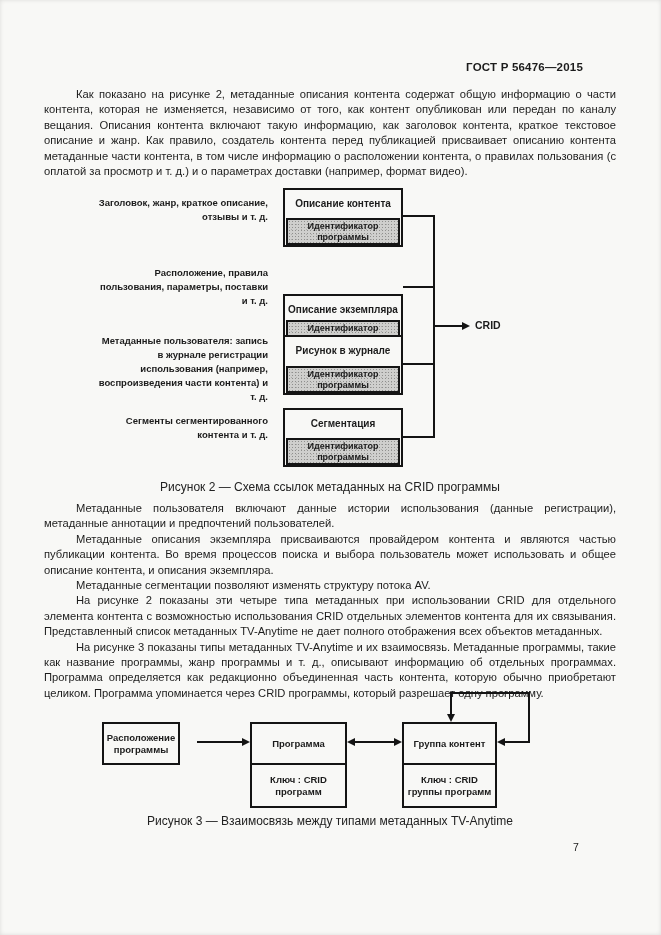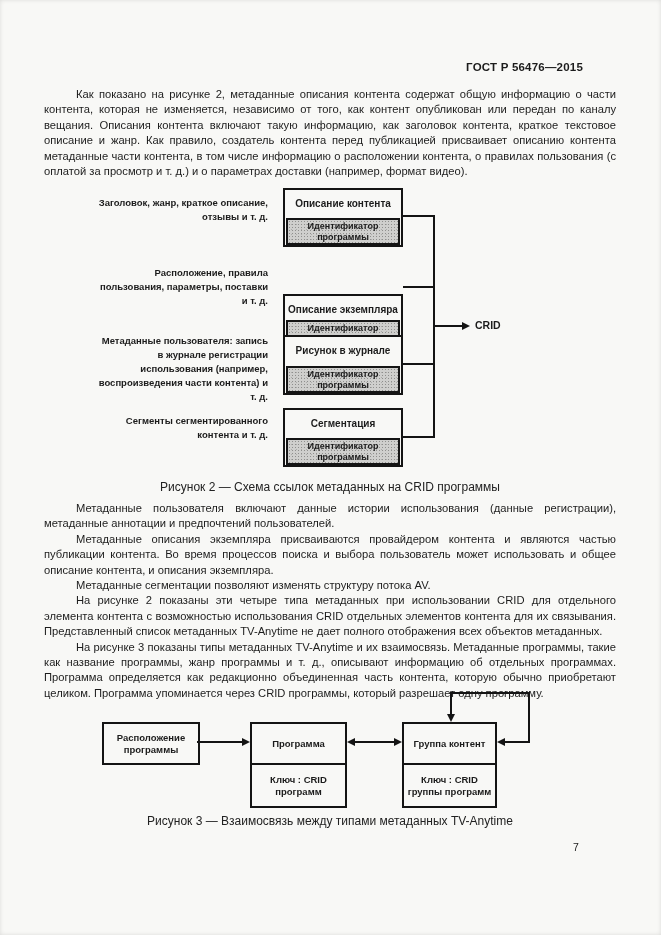--- a/index.html
+++ b/index.html
@@ -139,21 +139,21 @@
   <div class="bodytext" style="top:501px;">
     <p>Метаданные пользователя включают данные истории использования (данные регистрации), метаданные аннотации и предпочтений пользователей.</p>
     <p>Метаданные описания экземпляра присваиваются провайдером контента и являются частью публикации контента. Во время процессов поиска и выбора пользователь может использовать и общее описание контента, и описания экземпляра.</p>
     <p>Метаданные сегментации позволяют изменять структуру потока AV.</p>
     <p>На рисунке 2 показаны эти четыре типа метаданных при использовании CRID для отдельного элемента контента с возможностью использования CRID отдельных элементов контента для их связывания. Представленный список метаданных TV-Anytime не дает полного отображения всех объектов метаданных.</p>
     <p>На рисунке 3 показаны типы метаданных TV-Anytime и их взаимосвязь. Метаданные программы, такие как название программы, жанр программы и т. д., описывают информацию об отдельных программах. Программа определяется как редакционно объединенная часть контента, которую обычно приобретают целиком. Программа упоминается через CRID программы, который разрешает одну программу.</p>
   </div>
 
   <div>
 
-    <div class="f3-box" style="left:102px; top:722px; width:98px; height:43px;">
+    <div class="f3-box" style="left:102px; top:722px; width:78px; height:43px;">
       <div class="f3-title noline">Расположение программы</div>
     </div>
 
     <div class="f3-box" style="left:250px; top:722px; width:97px; height:86px;">
       <div class="f3-title">Программа</div>
       <div class="f3-key">Ключ : CRID программ</div>
     </div>
 
     <div class="f3-box" style="left:402px; top:722px; width:95px; height:86px;">
       <div class="f3-title">Группа контент</div>

